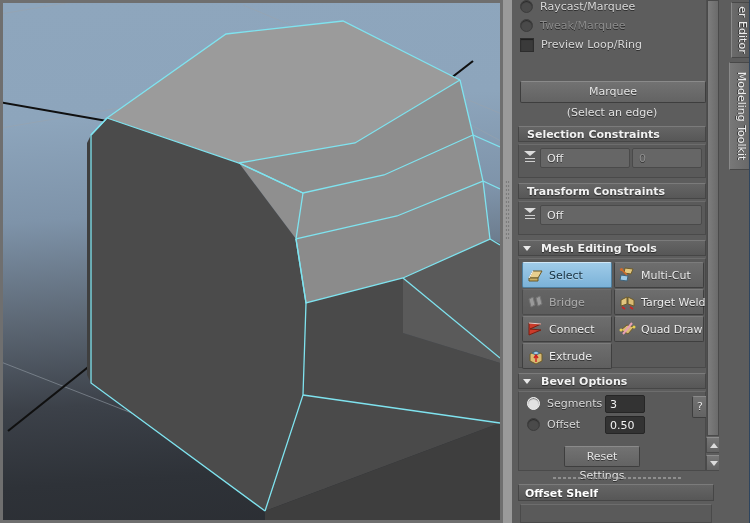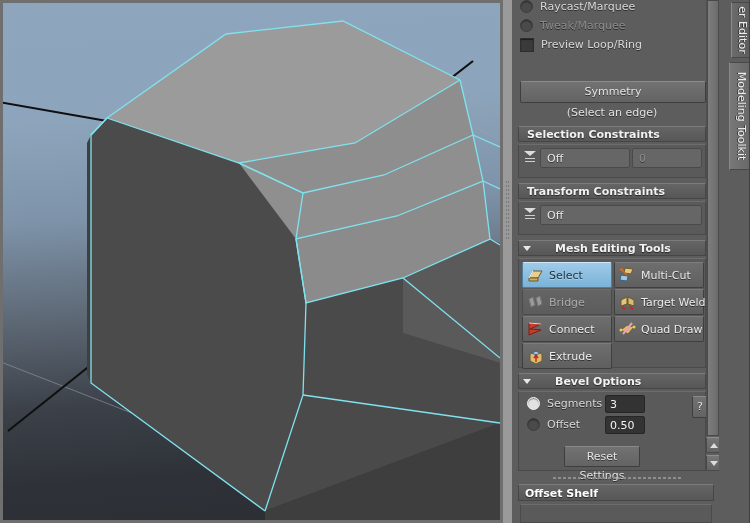--- a/index.html
+++ b/index.html
@@ -49,21 +49,21 @@
       font-size:11px;color:#e0e0e0;text-shadow:0 1px 0 rgba(0,0,0,.5);}
 
   .hdr{position:absolute;left:6px;width:188px;height:16px;line-height:16px;
        background:linear-gradient(180deg,#656565,#575757);
        border:1px solid #464646;border-top-color:#7b7b7b;
        color:#f2f2f2;font-size:11px;font-weight:bold;padding-left:8px;
        box-sizing:border-box;text-shadow:0 1px 1px rgba(0,0,0,.6);}
   .hdr .tri{position:absolute;left:4px;top:5px;width:0;height:0;
        border-left:4.5px solid transparent;border-right:4.5px solid transparent;
        border-top:5px solid #e9e9e9;}
-  .hdr.coll{padding-left:36px;}
+  .hdr.coll{padding-left:22px;}
 
   .grp{position:absolute;left:6px;background:#5a5a5a;
        border:1px solid #4a4a4a;border-top-color:#6d6d6d;box-sizing:border-box;}
 
   .fieldbox{position:absolute;background:#666;border:1px solid #4a4a4a;
             box-sizing:border-box;border-radius:2px;}
   .fieldtxt{position:absolute;font-size:11px;color:#eaeaea;
             text-shadow:0 1px 0 rgba(0,0,0,.5);}
   .fieldtxt.dim{color:#8f8f8f;}
   .stepper{position:absolute;width:16px;height:20px;}
@@ -214,21 +214,21 @@
       </div>
       <div class="chkrow">
         <span class="radio"></span>
         <span class="lbl dim">Tweak/Marquee</span>
       </div>
       <div class="chkrow">
         <span class="cbox"></span>
         <span class="lbl">Preview Loop/Ring</span>
       </div>
 
-      <div class="btn" id="symmetry">Symmetry</div>
+      <div class="btn" id="symmetry">Marquee</div>
       <div id="selectedge">(Select an edge)</div>
 
       <div class="hdr" style="top:126px">Selection Constraints</div>
       <div class="grp" style="top:144px;width:188px;height:34px">
         <div class="stepper" style="left:3px;top:3px">
           <i style="top:3px"></i>
             <b style="top:10px"></b>
             <b style="top:13px"></b>
         </div>
         <div class="fieldbox" style="left:21px;top:3px;width:90px;height:20px"></div>

